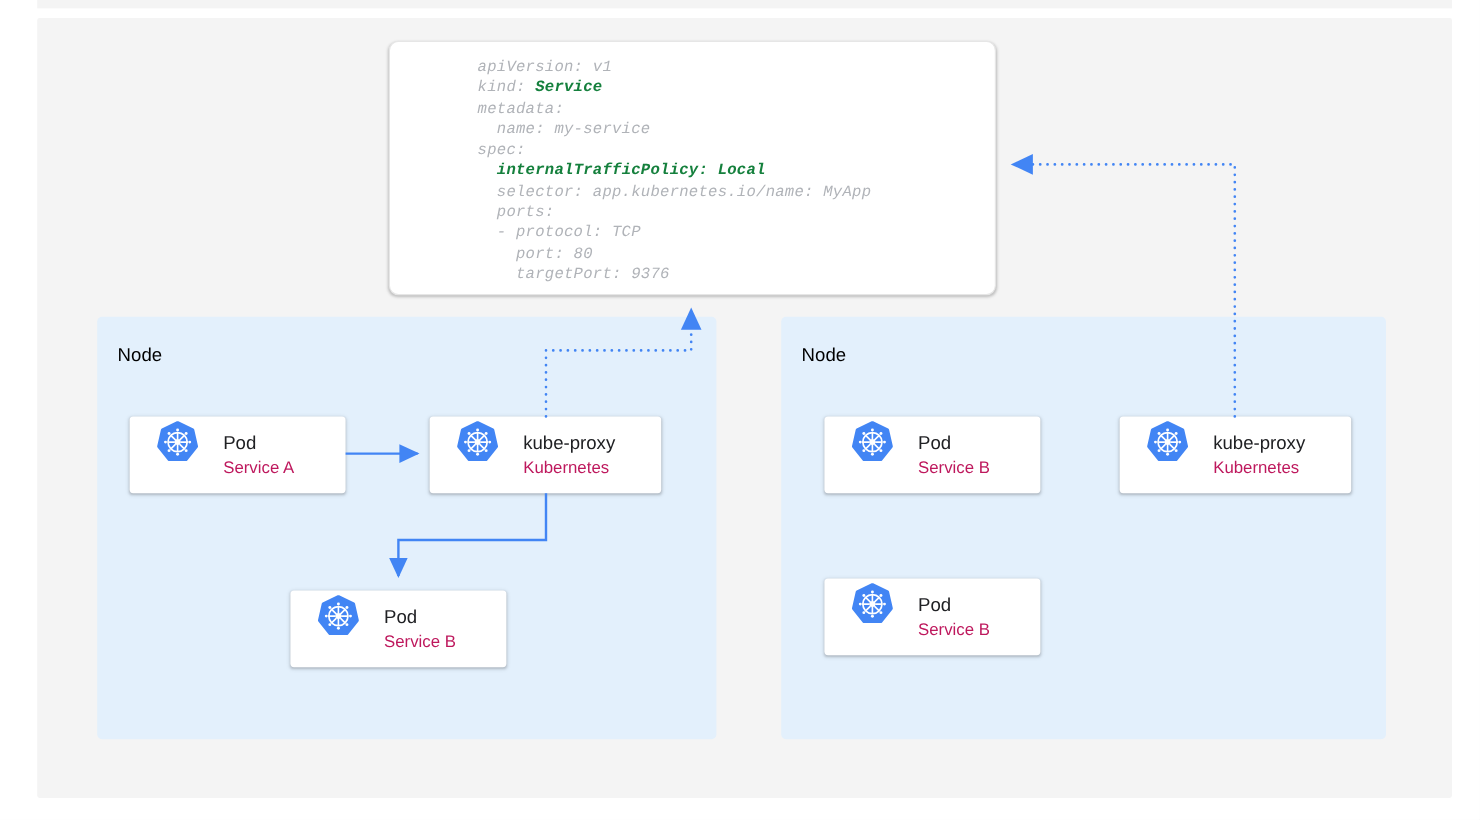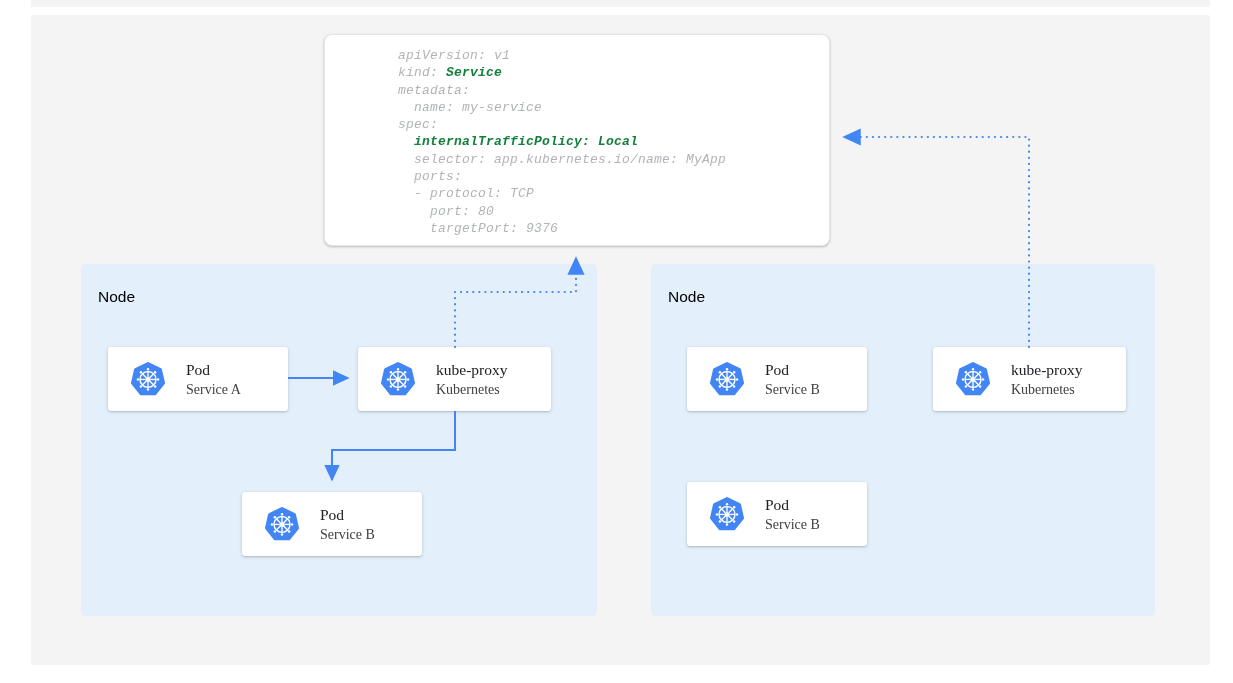--- a/index.html
+++ b/index.html
@@ -84,44 +84,42 @@
     margin-top: 11px;
   }
 
   
   .card {
     position: absolute;
     background: #ffffff;
     border-radius: 3px;
     box-shadow: 0 1px 2px rgba(0,0,0,0.16), 0 1px 4px rgba(0,0,0,0.10);
     display: flex;
-    align-items: center;
     box-sizing: border-box;
-    font-family: Liberation Serif, serif;
   }
   .card .kicon {
     flex: 0 0 auto;
     margin-left: 19px;
     width: 42px;
     height: 42px;
   }
   .card .ctext {
     margin-left: 17px;
     display: flex;
     flex-direction: column;
     justify-content: center;
   }
   .card .ctitle {
     font-size: 15.5px;
     color: #202124;
     line-height: 19px;
   }
   .card .csub {
     font-size: 14px;
-    color: #404040;
+    color: #be185d;
     line-height: 19px;
     margin-top: 1px;
   }
 
   #card-pod-a        { left: 108px; top: 347px; width: 180px; height: 64px; }
   #card-kubeproxy-l  { left: 358px; top: 347px; width: 193px; height: 64px; }
   #card-pod-b-left   { left: 242px; top: 492px; width: 180px; height: 64px; }
   #card-pod-b-r1     { left: 687px; top: 347px; width: 180px; height: 64px; }
   #card-kubeproxy-r  { left: 933px; top: 347px; width: 193px; height: 64px; }
   #card-pod-b-r2     { left: 687px; top: 482px; width: 180px; height: 64px; }

